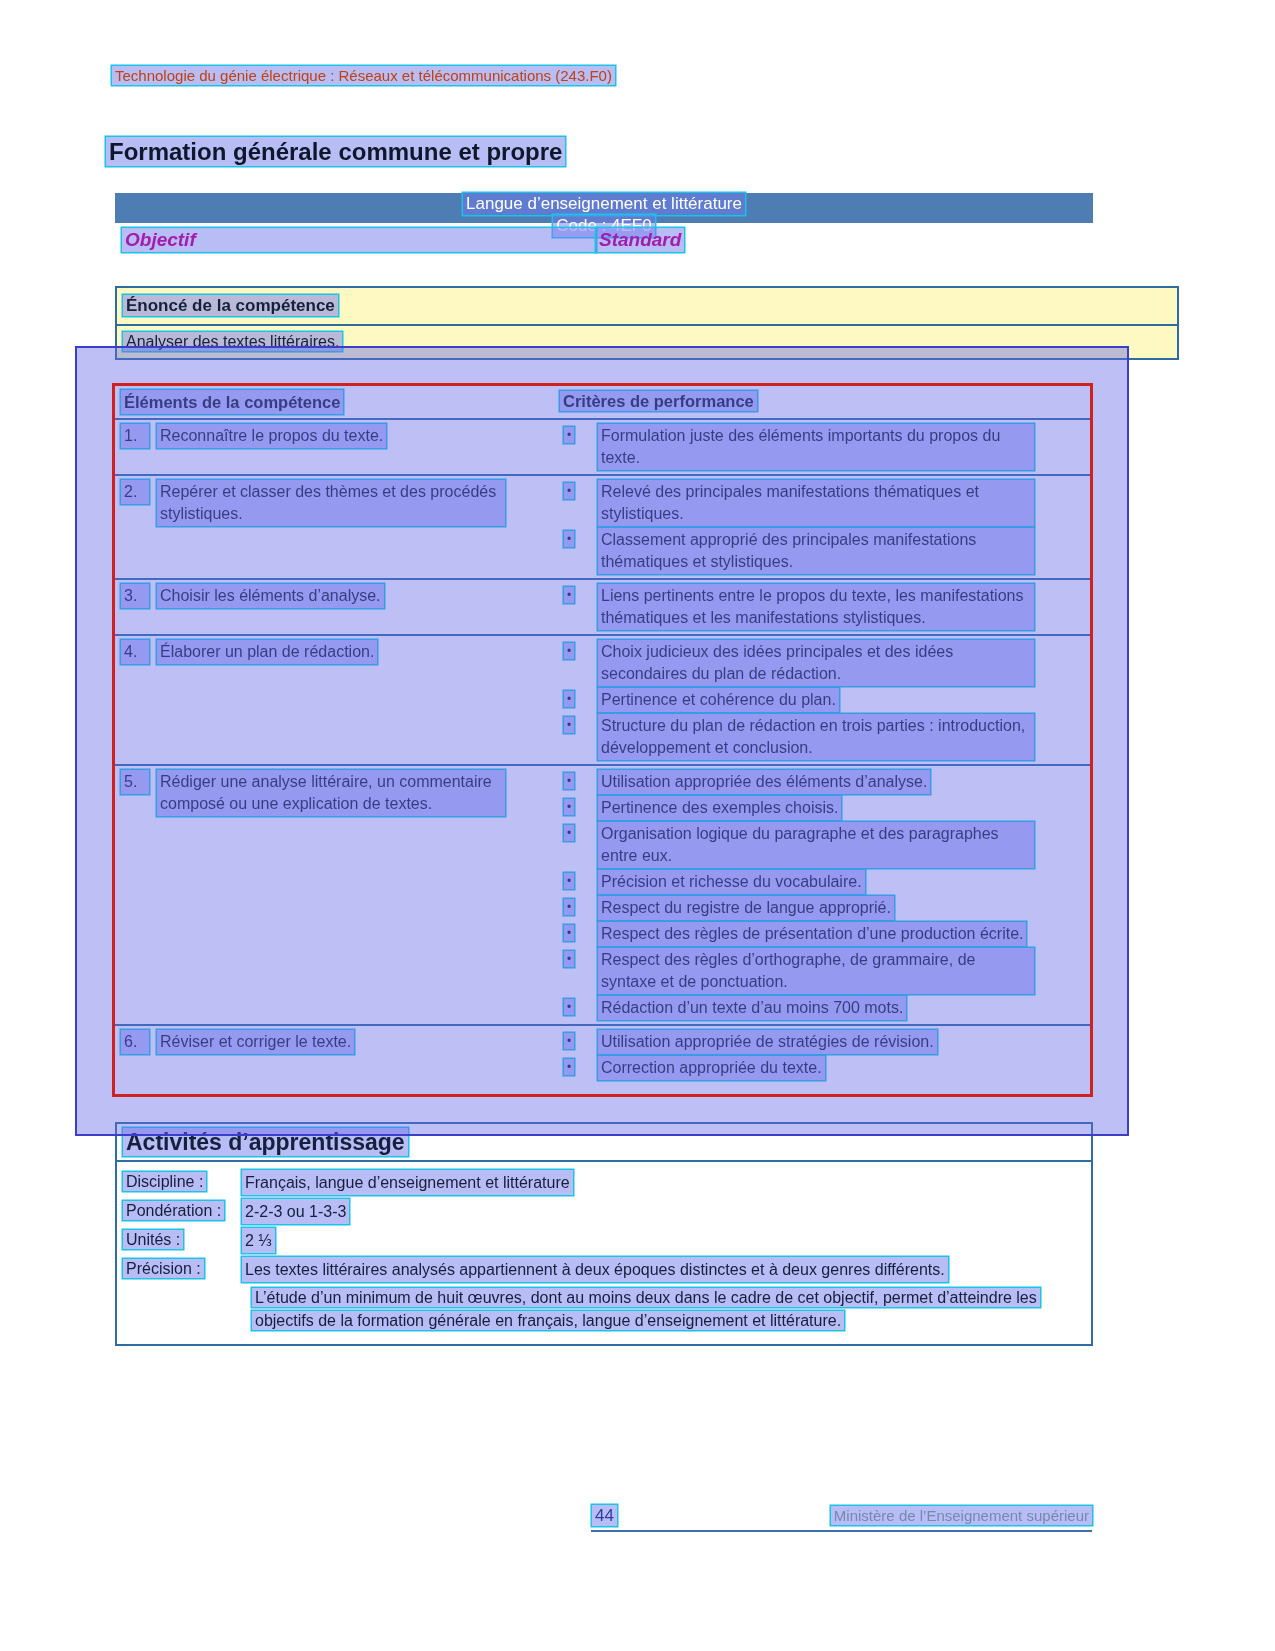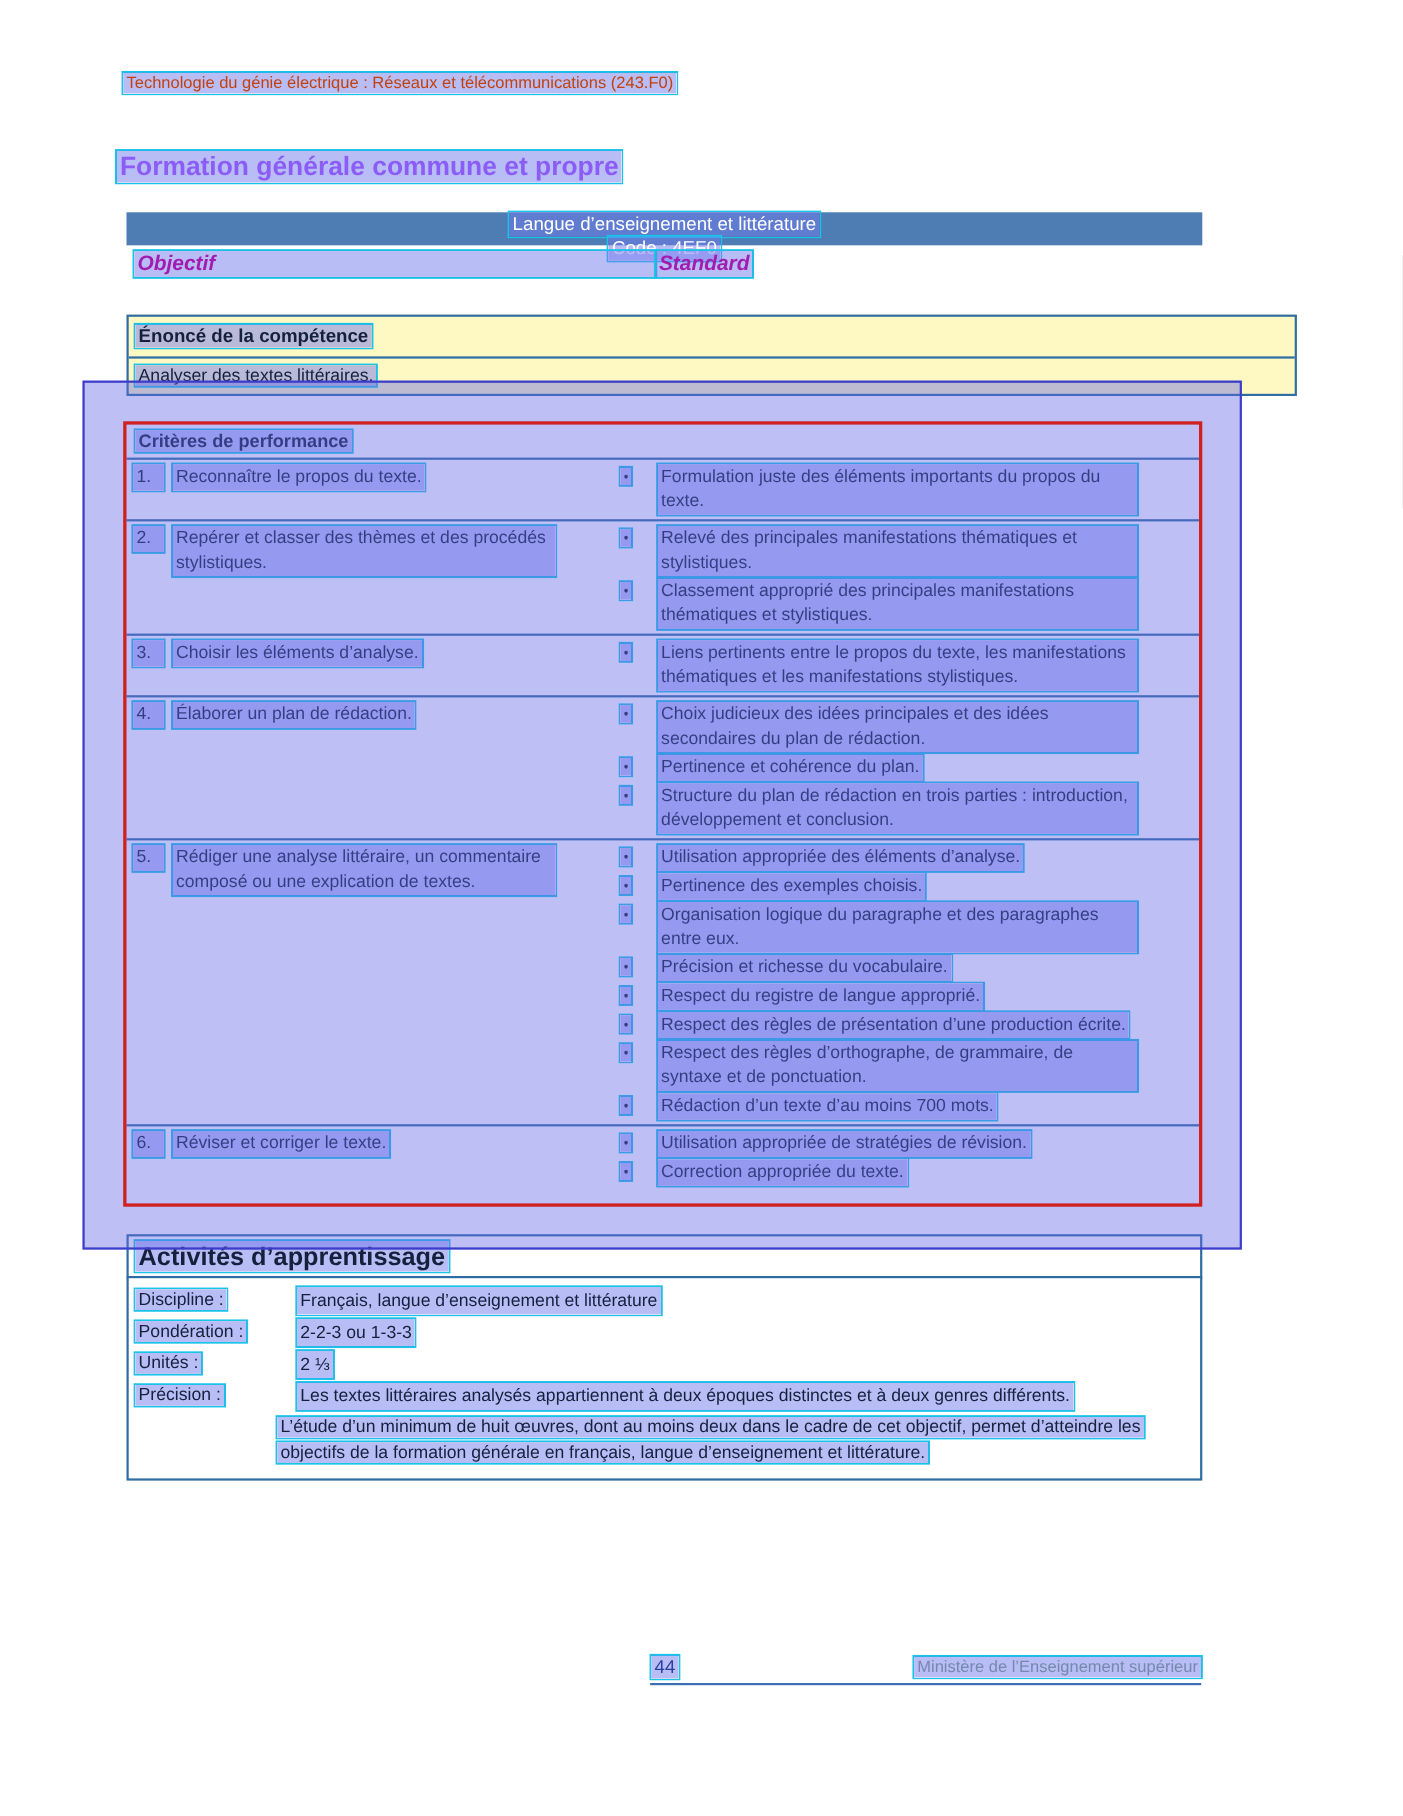--- a/index.html
+++ b/index.html
@@ -9,21 +9,21 @@
     margin:0 auto;
   }
   
   .hl {
     background:rgba(113,123,238,0.5);
     box-shadow:0 0 0 1.5px #18c4e8;
     -webkit-box-decoration-break:clone; box-decoration-break:clone;
     padding:1px 3px;
   }
   .doc-header { position:absolute; left:112px; top:67px; font-size:15px; color:#c2410c; }
-  .section-title { position:absolute; left:106px; top:138px; font-size:24px; font-weight:bold; color:#8b5cf6; }
+  .section-title { position:absolute; left:106px; top:138px; font-size:24px; font-weight:bold; color:#0f172a; }
   .course-bar {
     position:absolute; left:115px; top:193px; width:978px; height:30px;
     background:#4d7db2; color:#ffffff; font-size:17px;
     display:flex; align-items:center; justify-content:space-between;
     padding:0 12px; box-sizing:border-box;flex-direction:column;
   }
   .col-heads {
     position:absolute; left:122px; top:228px; font-size:19px; font-weight:bold;
     font-style:italic; color:#a21caf; display:flex;
   }
@@ -53,21 +53,21 @@
     position:absolute; left:115px; top:1122px; width:978px;
     border:2px solid #2e6da4; box-sizing:border-box;
     padding:5px 6px; font-weight:bold; font-size:23px; background:#ffffff;
   }
   .details-box {
     position:absolute; left:115px; top:1160px; width:978px;
     border:2px solid #2e6da4; box-sizing:border-box;
     padding:8px 10px 12px 6px; font-size:16px; line-height:23px; background:#ffffff;
   }
   .drow { display:flex; margin-bottom:4px; }
-  .dlabel { width:147px; flex-shrink:0; }
+  .dlabel { width:119px; flex-shrink:0; }
   .dvalue { max-width:790px;text-align:right; }
   .dnote { margin-left:129px; margin-top:3px; max-width:790px; }
 
   .footer-pagenum { position:absolute; left:592px; top:1506px; font-size:17px; color:#2a3f9e; }
   .footer-ministry { position:absolute; right:183px; top:1507px; font-size:15px; color:#7688ad; }
   .footer-rule { position:absolute; left:591px; top:1530px; width:501px; height:0; border-top:2px solid #3c6eb4; }
 
   
   .overlay-purple {
     position:absolute; left:75px; top:346px; width:1054px; height:790px;
@@ -108,20 +108,23 @@
       <span class="hl">Énoncé de la compétence</span>
     </div>
     <div class="enonce-body">
       <span class="hl">Analyser des textes littéraires.</span>
     </div>
   </div>
 
   <div class="comp-table">
 
     <div class="trow thead">
+      <div class="cell-left">
+        <span class="hl">Éléments de la compétence</span>
+      </div>
       <div class="cell-right head-pad">
         <span class="hl">Critères de performance</span>
       </div>
     </div>
 
     <div class="trow">
       <div class="cell-left">
         <span class="num hl">1.</span>
         <span class="el-text hl">Reconnaître le propos du texte.</span>
       </div>

